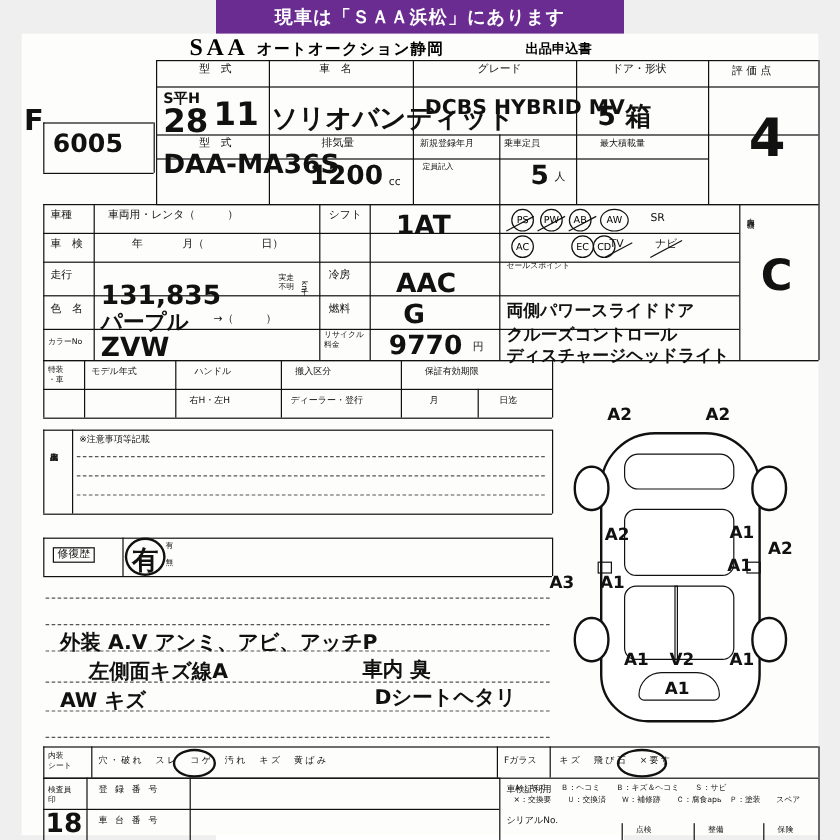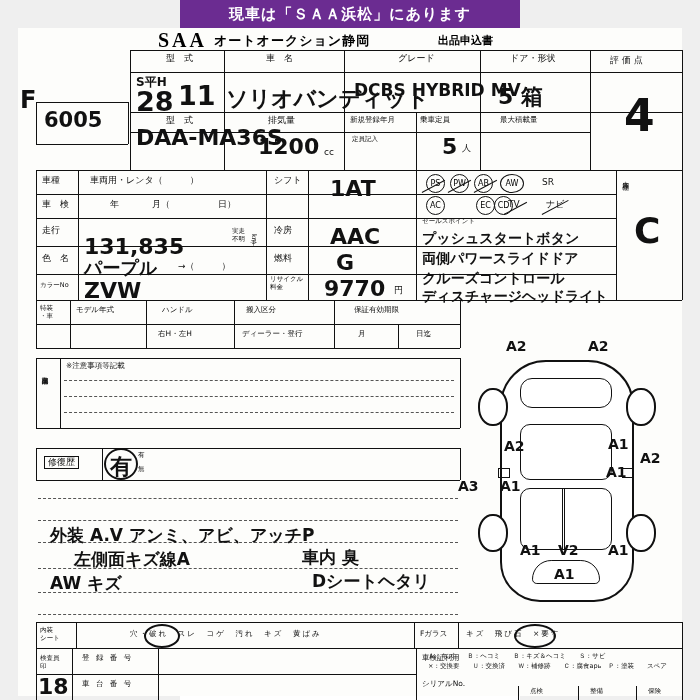--- a/index.html
+++ b/index.html
@@ -207,21 +207,20 @@
     <div class="lbl" style="left:490px;top:172px;">TV</div>
     <div class="lbl" style="left:528px;top:172px;">ナビ</div>
 
     <div class="strike" style="left:404px;top:164px;width:26px;transform:rotate(-28deg);"></div>
     <div class="strike" style="left:430px;top:164px;width:26px;transform:rotate(-28deg);"></div>
     <div class="strike" style="left:456px;top:164px;width:26px;transform:rotate(-28deg);"></div>
     <div class="strike" style="left:486px;top:186px;width:26px;transform:rotate(-28deg);"></div>
     <div class="strike" style="left:524px;top:186px;width:30px;transform:rotate(-28deg);"></div>
 
     <div class="lbl xs" style="left:404px;top:190px;">セールスポイント</div>
-    <div class="hand sml" style="left:404px;top:202px;">プッシュスタートボタン</div>
     <div class="hand sml" style="left:404px;top:222px;">両側パワースライドドア</div>
     <div class="hand sml" style="left:404px;top:242px;">クルーズコントロール</div>
     <div class="hand sml" style="left:404px;top:260px;">ディスチャージヘッドライト</div>
 
     <div class="hand" style="left:616px;top:182px;font-size:36px;">C</div>
 
     <div class="ln h" style="left:18px;top:272px;width:646px;"></div>
     <div class="ln h" style="left:18px;top:296px;width:424px;"></div>
     <div class="ln h" style="left:18px;top:320px;width:424px;"></div>
     <div class="ln v" style="left:18px;top:272px;height:48px;"></div>
@@ -311,21 +310,21 @@
     </div>
 
     <div class="ln h" style="left:18px;top:594px;width:646px;"></div>
     <div class="ln h" style="left:18px;top:620px;width:646px;"></div>
     <div class="ln v" style="left:18px;top:594px;height:26px;"></div>
     <div class="ln v" style="left:58px;top:594px;height:26px;"></div>
     <div class="ln v" style="left:396px;top:594px;height:26px;"></div>
     <div class="ln v" style="left:440px;top:594px;height:26px;"></div>
     <div class="ln v" style="left:664px;top:594px;height:26px;"></div>
     <div class="lbl xs" style="left:22px;top:598px;line-height:1.3;">内装<br>シート</div>
-    <div class="lbl sm" style="left:64px;top:602px;letter-spacing:2px;margin-left:48px;">穴・破れ　スレ　コゲ　汚れ　キズ　黄ばみ</div>
+    <div class="lbl sm" style="left:64px;top:602px;letter-spacing:2px;">穴・破れ　スレ　コゲ　汚れ　キズ　黄ばみ</div>
     <div class="lbl sm" style="left:402px;top:602px;">Fガラス</div>
     <div class="lbl sm" style="left:448px;top:602px;letter-spacing:2px;">キズ　飛び石　×要す</div>
     <div class="ovalbig" style="left:126px;top:596px;width:32px;height:20px;"></div>
     <div class="ovalbig" style="left:496px;top:596px;width:38px;height:20px;"></div>
 
     <div class="lbl xs" style="left:410px;top:624px;line-height:1.5;white-space:pre;">Ａ：キズ　　Ｂ：ヘコミ　　Ｂ：キズ＆ヘコミ　　Ｓ：サビ
 ×：交換要　　Ｕ：交換済　　Ｗ：補修跡　　Ｃ：腐食арь　Ｐ：塗装　　スペア</div>
 
     <div class="ln h" style="left:18px;top:620px;width:380px;"></div>
     <div class="ln h" style="left:18px;top:646px;width:380px;"></div>

